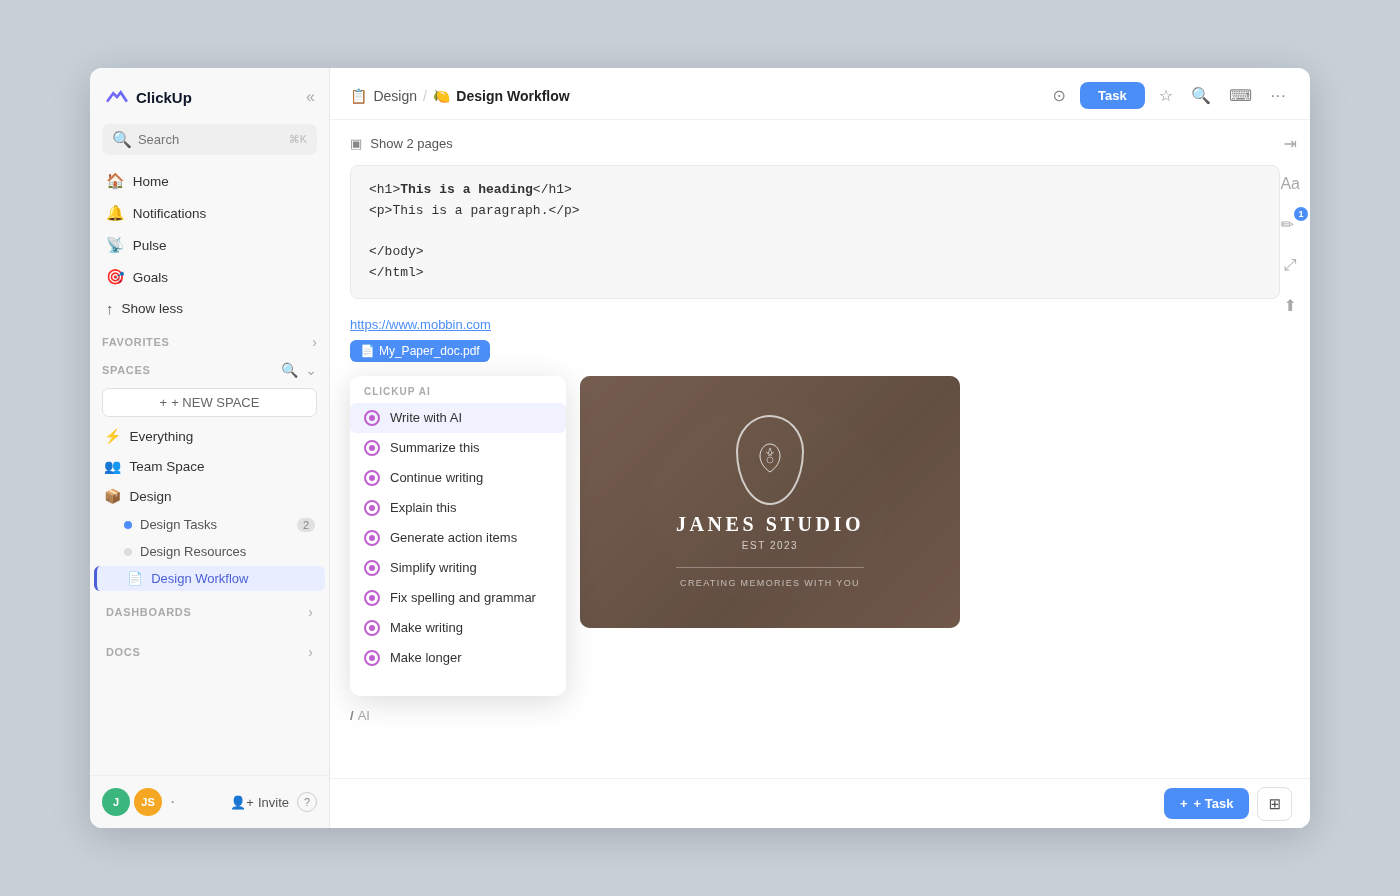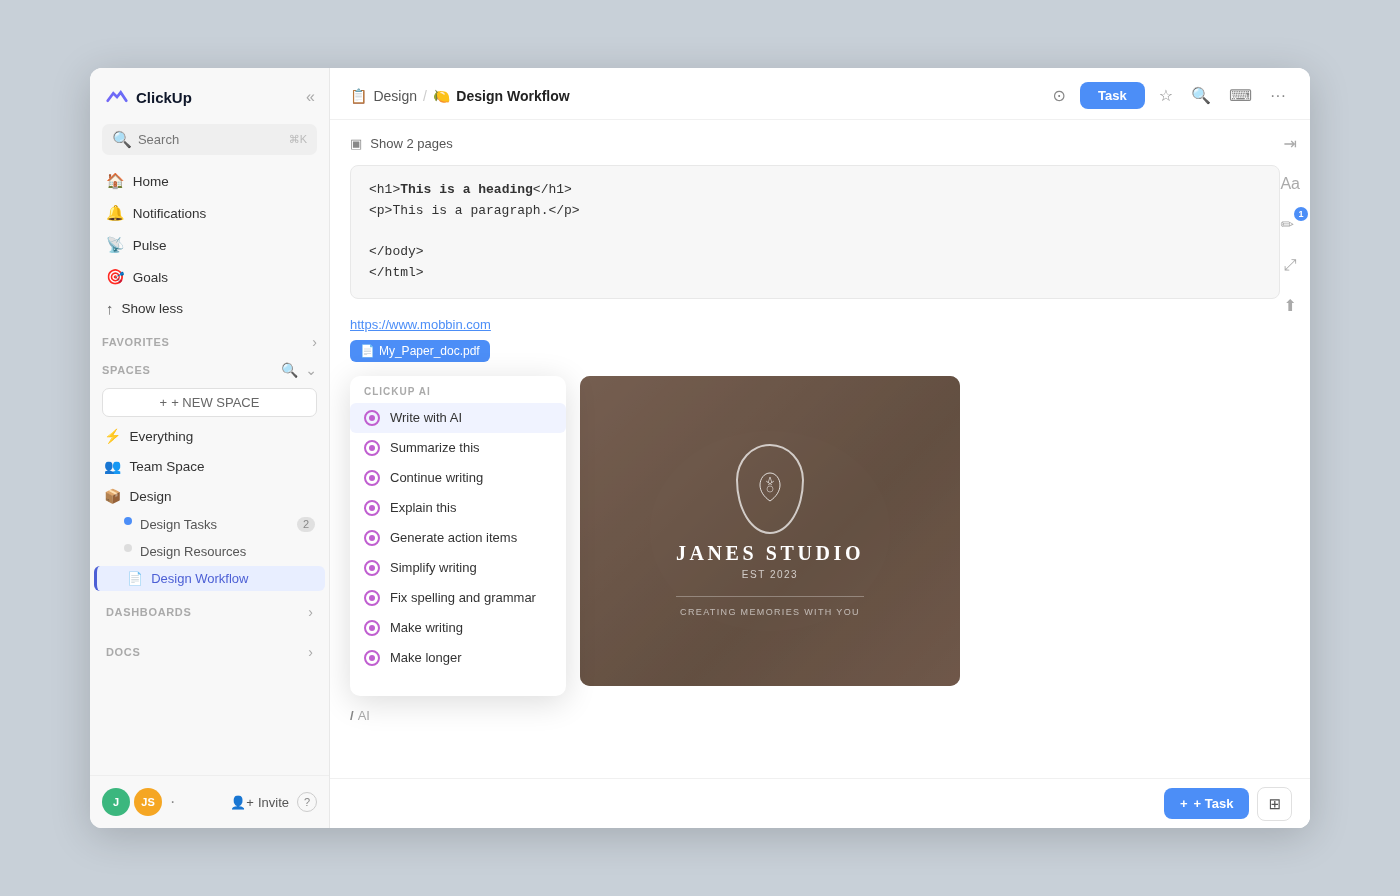--- a/index.html
+++ b/index.html
@@ -145,20 +145,21 @@
       font-size: 13.5px;
       color: #333;
       margin: 1px 4px;
     }
     .space-dot {
       width: 8px; height: 8px;
       border-radius: 50%;
     }
     .sub-item {
       display: flex;
+      align-items: center;
       gap: 8px;
       padding: 5px 10px 5px 30px;
       border-radius: 6px;
       cursor: pointer;
       font-size: 13px;
       color: #555;
       margin: 1px 4px;
     }
     .sub-item.selected {
       background: #e8eeff;
@@ -353,21 +354,21 @@
       flex-shrink: 0;
     }
     .ai-dot-inner {
       width: 6px; height: 6px;
       border-radius: 50%;
       background: #c060d0;
     }
     
     .studio-image {
       width: 380px;
-      height: 310px;
+      height: 252px;
       border-radius: 10px;
       overflow: hidden;
       position: relative;
       background: linear-gradient(135deg, #8a7060 0%, #5a4a3a 60%, #7a6050 100%);
       display: flex;
       align-items: center;
       justify-content: center;
     }
     .studio-overlay {
       position: absolute;

